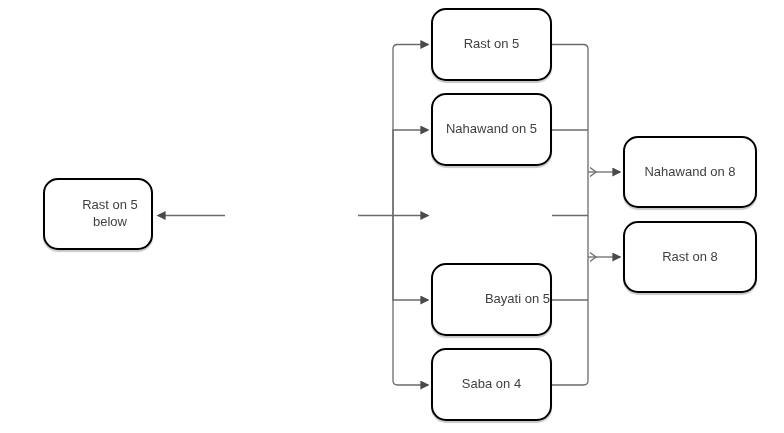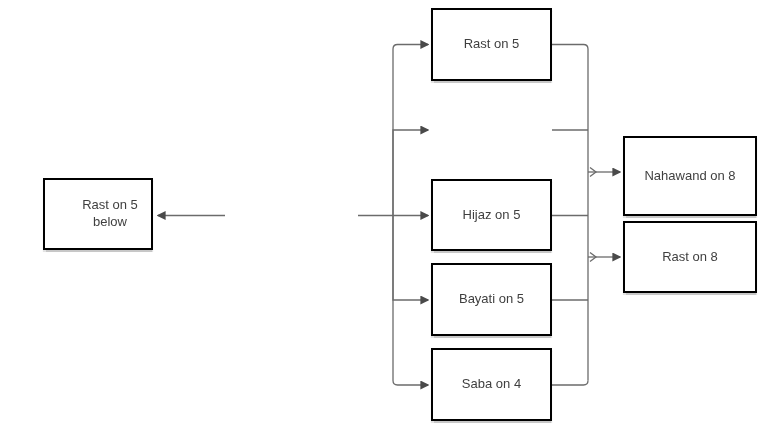--- a/index.html
+++ b/index.html
@@ -28,42 +28,42 @@
     stroke-width: 1.3;
   }
   .arrowhead-shape {
     fill: var(--arrowhead, #4a4a4a);
   }
   .node {
     position: absolute;
     box-sizing: border-box;
     background: var(--node-fill, #ffffff);
     border: 2px solid var(--node-border, #000000);
-    border-radius: 0;
+    border-radius: 15px;
     display: flex;
     align-items: center;
     justify-content: center;
     text-align: center;
     font-size: 13px;
     line-height: 1.3;
     color: var(--node-text, #3f3f3f);
     box-shadow: 0 1.5px 1px rgba(0,0,0,0.22);
   }
   .node .label { display: inline-block; }
   .node.narrow .label { max-width: 72px; }
 
   
   #n-rast-below   { left: 43px;  top: 178px; width: 110px; height: 72px; padding-left: 24px; }
   #n-rast-1       { left: 225px; top: 179px; width: 133px; height: 73px; }
   #n-rast-5       { left: 431px; top: 8px;   width: 121px; height: 73px; }
   #n-nahawand-5   { left: 431px; top: 93px;  width: 121px; height: 73px; }
   #n-hijaz-5      { left: 431px; top: 179px; width: 121px; height: 72px; }
-  #n-bayati-5     { left: 431px; top: 263px; width: 121px; height: 73px; }
+  #n-bayati-5     { left: 431px; top: 263px; width: 121px; height: 73px; justify-content: flex-end; }
   #n-saba-5       { left: 431px; top: 348px; width: 121px; height: 73px; }
-  #n-nahawand-8   { left: 623px; top: 136px; width: 134px; height: 80px; }
+  #n-nahawand-8   { left: 623px; top: 136px; width: 134px; height: 72px; }
   #n-rast-8       { left: 623px; top: 221px; width: 134px; height: 72px; }
 </style>
 </head>
 <body>
 
 <div id="canvas">
 
   <svg id="edge-layer" viewBox="0 0 784 433" xmlns="http://www.w3.org/2000/svg">
     <defs>
       <marker id="arrow" viewBox="0 0 10 10" refX="8.5" refY="5" markerWidth="9" markerHeight="9" orient="auto-start-reverse" markerUnits="userSpaceOnUse">
@@ -96,24 +96,24 @@
 
   <div class="node narrow" id="n-rast-below">
     <span class="label">Rast on 5 below</span>
   </div>
 
 
   <div class="node" id="n-rast-5">
     <span class="label">Rast on 5</span>
   </div>
 
+  <div class="node" id="n-nahawand-5">
+    <span class="label">Nahawand on 5</span>
+  </div>
 
-  <div class="node" id="n-hijaz-5">
-    <span class="label">Hijaz on 5</span>
-  </div>
 
   <div class="node" id="n-bayati-5">
     <span class="label">Bayati on 5</span>
   </div>
 
   <div class="node" id="n-saba-5">
     <span class="label">Saba on 4</span>
   </div>
 
   <div class="node" id="n-nahawand-8">

